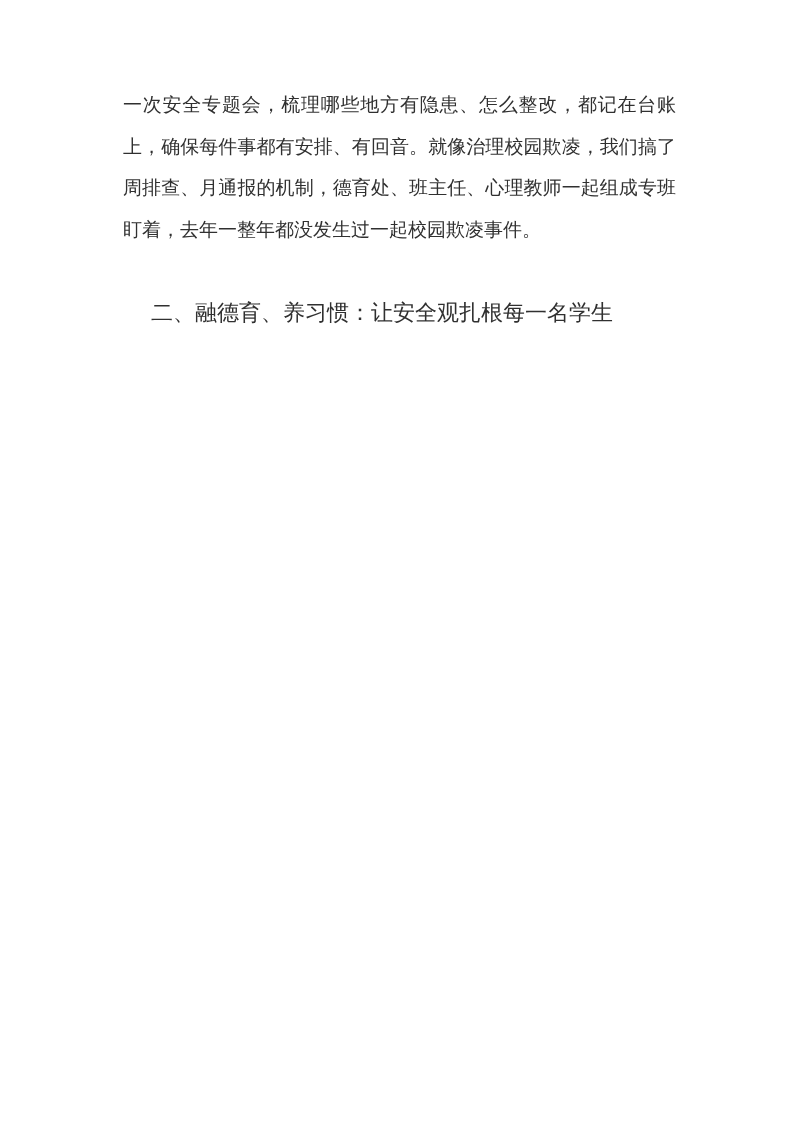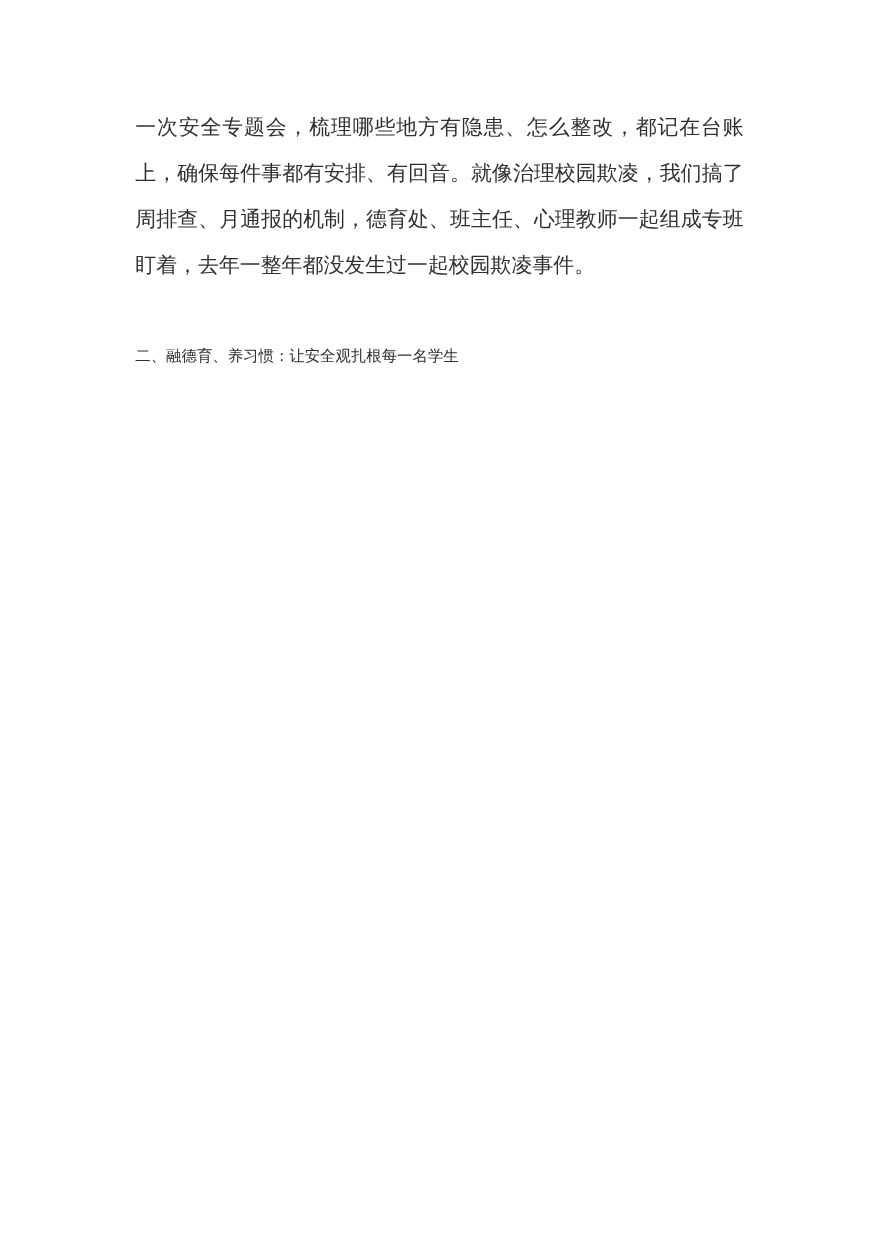--- a/index.html
+++ b/index.html
@@ -12,38 +12,39 @@
   .page {
     position: relative;
     width: 793px;
     height: 1122px;
     background: #ffffff;
     font-family: "Liberation Serif", "DejaVu Serif", serif;
   }
   .text-block {
     position: absolute;
     left: 123px;
-    top: 96px;
+    top: 84px;
     width: 553px;
   }
   .para {
     font-size: 19px;
     line-height: 41.5px;
     color: #303030;
     text-align: justify;
     text-justify: inter-ideograph;
     margin-bottom: 41.5px;
     word-break: break-all;
   }
   .heading {
-    font-size: 14px;
+    font-size: 22px;
     line-height: 41.5px;
     color: #303030;
     text-align: left;
     margin-bottom: 0;
+    margin-left: 28px;
   }
 </style>
 </head>
 <body>
 
 <div class="page">
   <div class="text-block">
     <p class="para">一次安全专题会，梳理哪些地方有隐患、怎么整改，都记在台账上，确保每件事都有安排、有回音。就像治理校园欺凌，我们搞了周排查、月通报的机制，德育处、班主任、心理教师一起组成专班盯着，去年一整年都没发生过一起校园欺凌事件。</p>
     <p class="para heading">二、融德育、养习惯：让安全观扎根每一名学生</p>
   </div>

